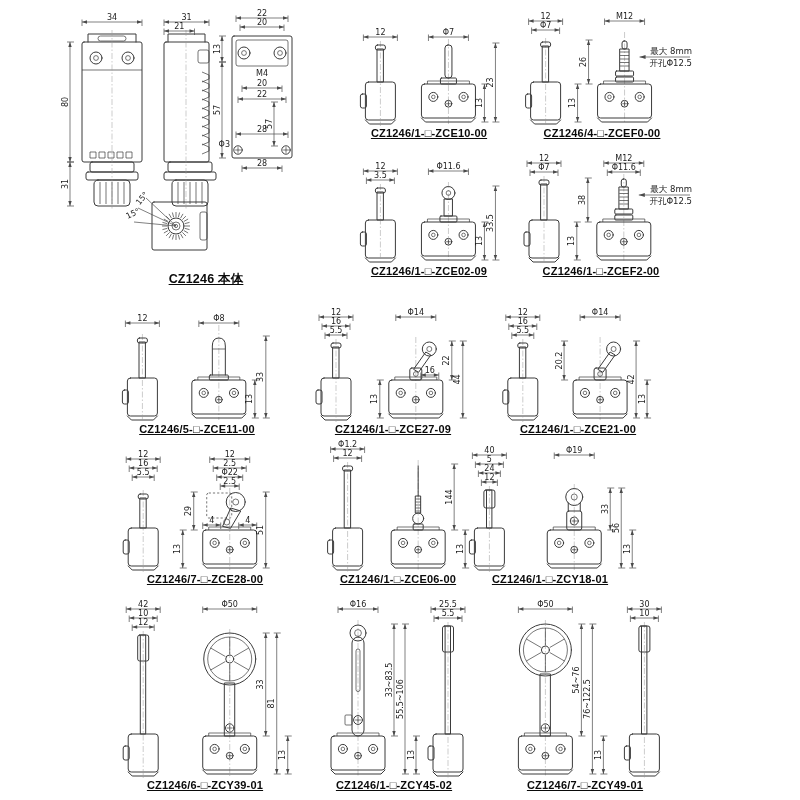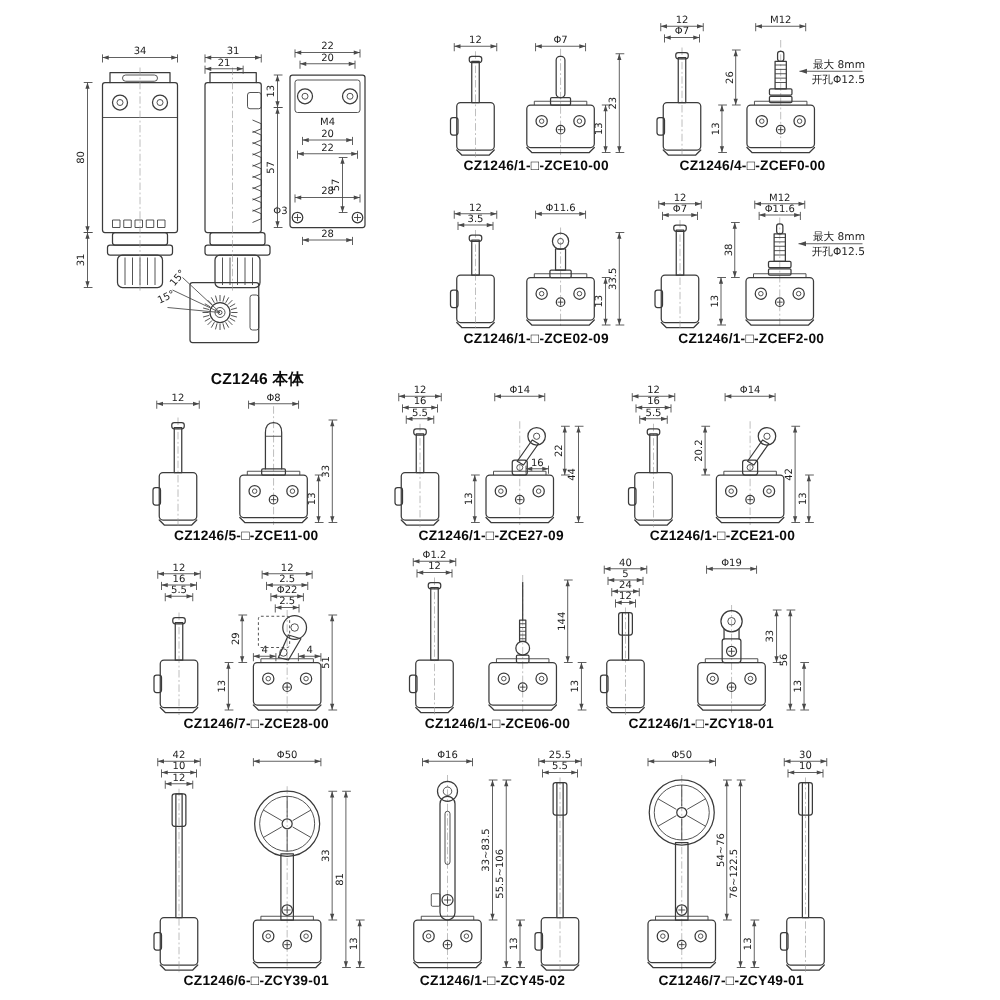--- a/index.html
+++ b/index.html
@@ -1,36 +1,36 @@
 <!DOCTYPE html>
 <html><head>
 <meta charset="utf-8">
 <style>
   html,body{margin:0;padding:0;background:#fff;}
   #sheet{position:relative;width:800px;height:800px;background:#ffffff;overflow:hidden;
          font-family:"Liberation Sans",sans-serif;}
   .cell{position:absolute;display:flex;flex-direction:column;align-items:center;}
   .cell svg{flex:0 0 auto;}
   .lbl{font:bold 11px "Liberation Sans",sans-serif;color:#0a0a0a;text-align:left;
-       letter-spacing:.2px;white-space:nowrap;margin-top:1px;}
+       letter-spacing:.2px;white-space:nowrap;margin-top:1px;text-decoration:underline;}
   .lbl.big{font-size:12.5px;}
   .ln{fill:none;stroke:#3b3b3b;stroke-width:1;stroke-linejoin:round;stroke-linecap:round;}
   .ln2{fill:none;stroke:#3b3b3b;stroke-width:.7;stroke-linejoin:round;}
   .dl{stroke:#4a4a4a;stroke-width:.7;fill:none;}
   .ar{fill:#4a4a4a;stroke:none;}
   .dt{font:8px "DejaVu Sans","Liberation Sans",sans-serif;fill:#1c1c1c;}
   .nt{font:8.5px "DejaVu Sans","Liberation Sans",sans-serif;fill:#1c1c1c;}
   .cl{stroke:#999;stroke-width:.5;stroke-dasharray:6 2 1.5 2;fill:none;}
   .dash{stroke-dasharray:2.2 2;}
 </style>
 </head>
 <body>
 
 <div id="sheet">
-  <div class="cell" id="cbody" style="left: 52px; top: 6px; width: 308px; height: 282px; margin-top: 24px;">
+  <div class="cell" id="cbody" style="left: 52px; top: 6px; width: 308px; height: 282px;">
     <svg width="308" height="264" viewBox="0 0 308 264">
         <g>
           <rect x="30" y="36" width="60" height="120" rx="2" class="ln"></rect>
           <path d="M36 36 v-8 h48 v8" class="ln"></path>
           <rect x="46" y="30" width="28" height="5" rx="2.5" class="ln2"></rect>
           <circle cx="44" cy="52" r="6" class="ln"></circle>
           <circle cx="44" cy="52" r="2.4" class="ln2"></circle>
           <circle cx="76" cy="52" r="6" class="ln"></circle>
           <circle cx="76" cy="52" r="2.4" class="ln2"></circle>
           <line x1="30" y1="64" x2="90" y2="64" class="ln2"></line>
@@ -723,21 +723,21 @@
           <text x="137.66" y="61" class="dt" text-anchor="middle" transform="rotate(-90 137.66 61)">144</text>
           <line x1="151.16" y1="94" x2="151.16" y2="132" class="dl"></line>
           <path d="M151.16 94 l-1.7 5 h3.4 z M151.16 132 l-1.7 -5 h3.4 z" class="ar"></path>
           <line x1="148.16" y1="94" x2="155.16" y2="94" class="dl"></line>
           <line x1="148.16" y1="132" x2="155.16" y2="132" class="dl"></line>
           <text x="148.66" y="113" class="dt" text-anchor="middle" transform="rotate(-90 148.66 113)">13</text>
         </g>
       </svg>
       <div class="lbl">CZ1246/1-□-ZCE06-00</div>
     </div>
-  <div class="cell" id="c9" style="left: 460px; top: 442px; width: 202px; height: 148px;">
+  <div class="cell" id="c9" style="left: 449px; top: 442px; width: 202px; height: 148px;">
       <svg width="202" height="130" viewBox="0 0 202 130">
         <g>
           <line x1="125.24" y1="42" x2="125.24" y2="128" class="cl"></line>
           <rect x="25.400000000000006" y="86" width="30" height="38" rx="3" class="ln"></rect>
           <rect x="20.400000000000006" y="98" width="6" height="14" rx="2" class="ln"></rect>
           <path d="M25.400000000000006 124 l4 4 h22 l4 -4" class="ln"></path>
           <line x1="40.400000000000006" y1="44" x2="40.400000000000006" y2="130" class="cl"></line>
           <rect x="37.900000000000006" y="48" width="5" height="38" class="ln"></rect>
           <rect x="34.900000000000006" y="48" width="11" height="18" rx="2" class="ln"></rect>
           <rect x="98.24" y="88" width="54" height="34" rx="3" class="ln"></rect>

